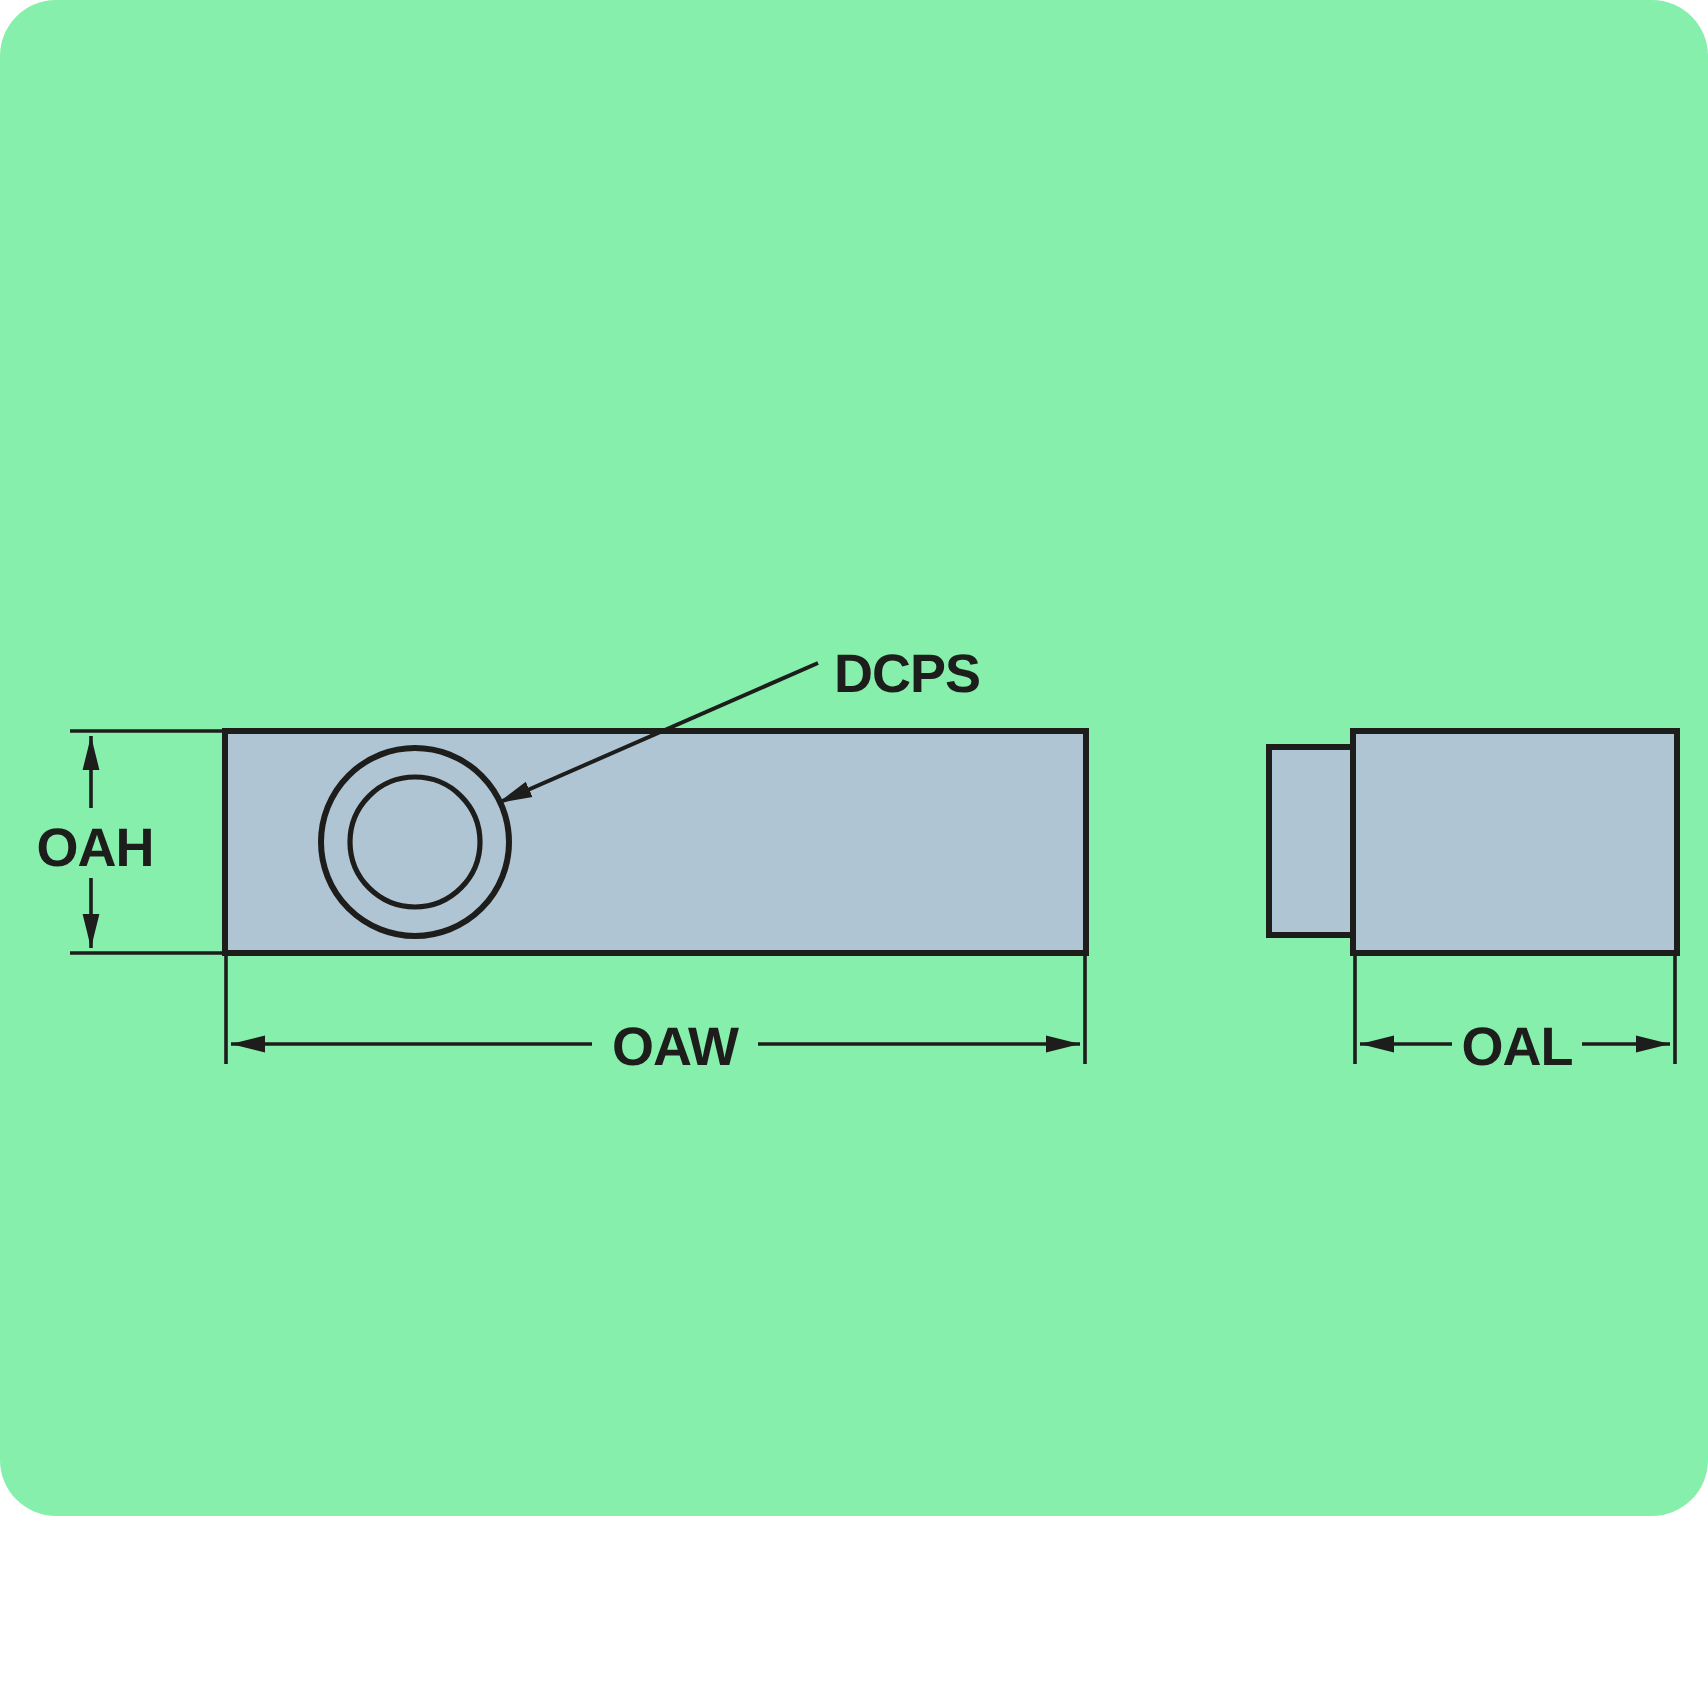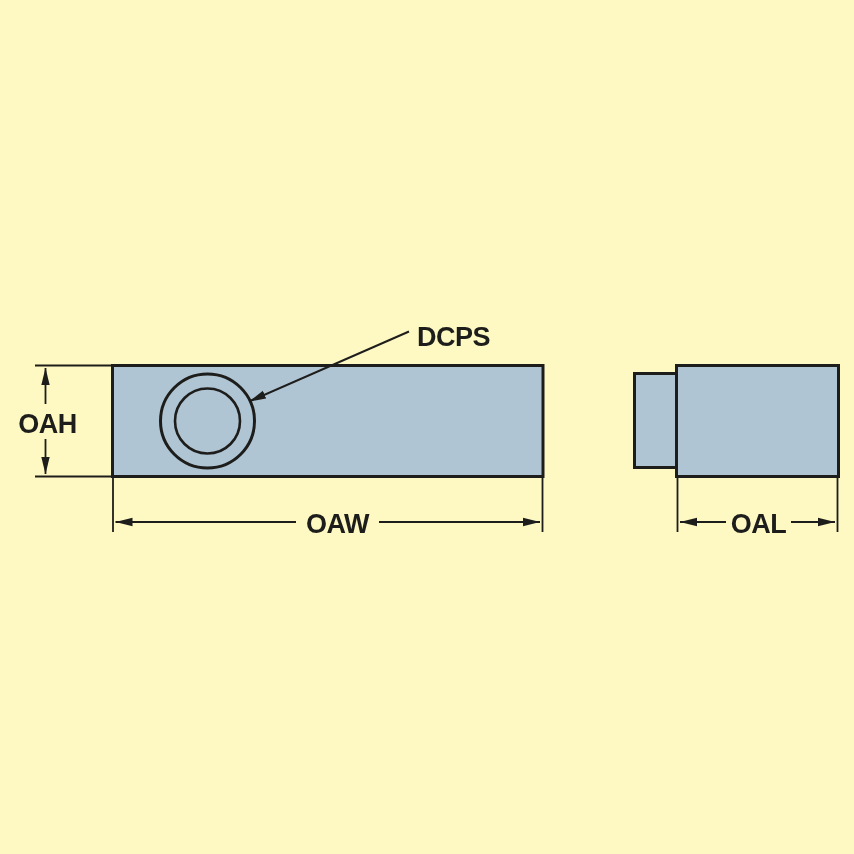--- a/index.html
+++ b/index.html
@@ -3,24 +3,25 @@
 <meta charset="utf-8">
 <style>
   html, body {
     margin: 0;
     padding: 0;
     background: #ffffff;
   }
   .page {
     position: relative;
     width: 854px;
-    height: 854px;
-    background: #fef9c3;
+    height: 758px;
+    background: #86efac;
     overflow: hidden;
     font-family: "Liberation Sans", sans-serif;
+    border-radius: 28px;
   }
   svg.drawing {
     position: absolute;
     left: 0;
     top: 0;
   }
   .shape {
     stroke: #1d1d1b;
     stroke-width: 3;
   }

